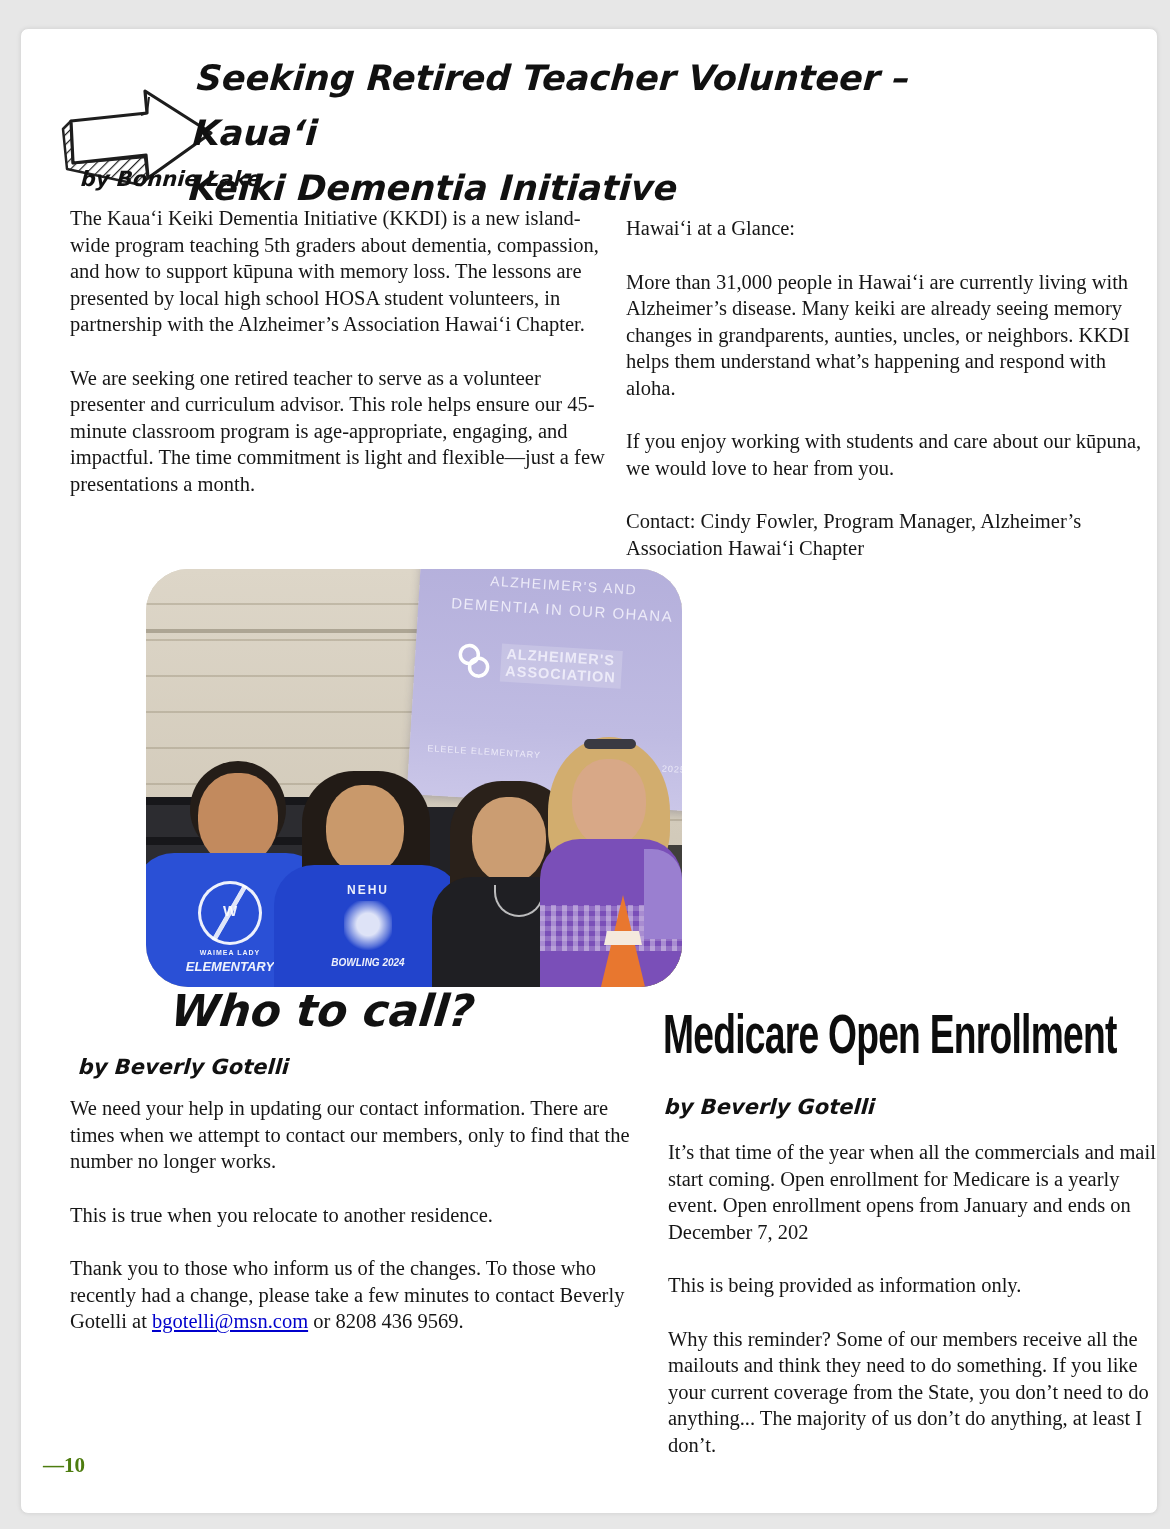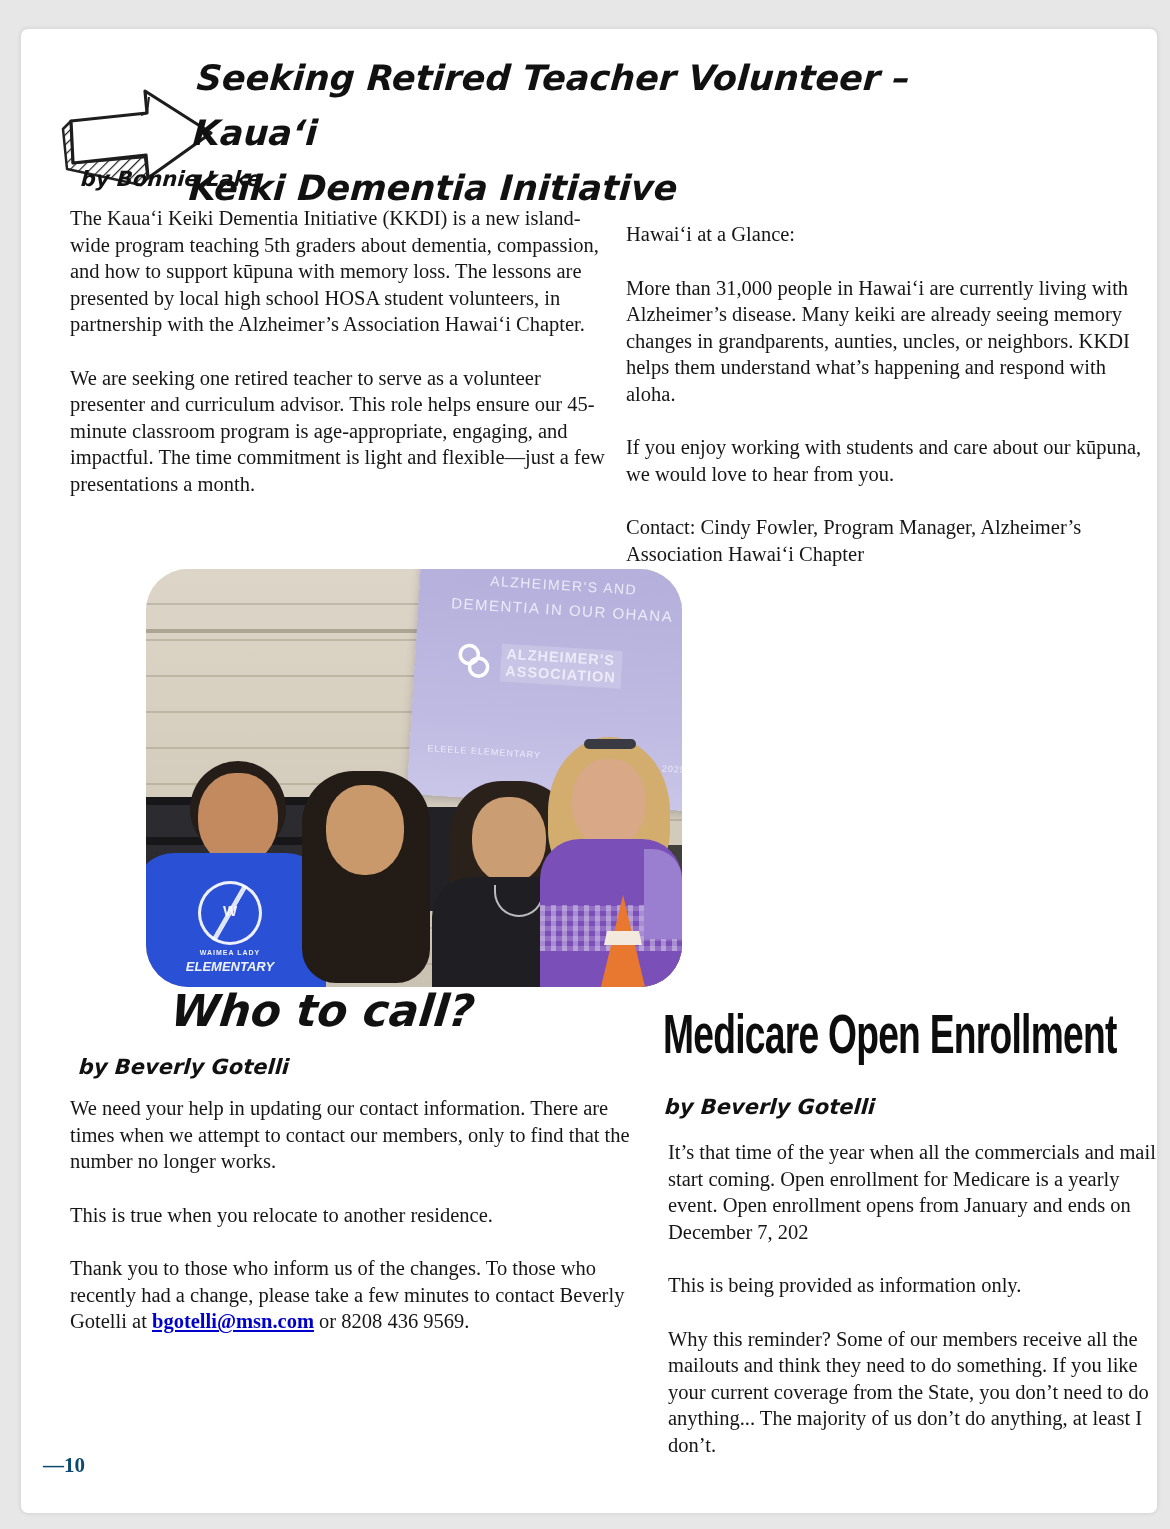--- a/index.html
+++ b/index.html
@@ -21,21 +21,21 @@
   .headline{left:172px;top:22px;width:780px;
     font-family:"DejaVu Sans", sans-serif;font-style:italic;font-weight:bold;
     font-size:35px;line-height:55px;transform:skewX(-4deg);letter-spacing:0px;color:#111;}
   .byline{font-family:"DejaVu Sans", sans-serif;font-style:italic;font-weight:bold;
     font-size:21px;color:#111;transform:skewX(-4deg);}
   .byline-1{left:60px;top:138px;}
   
   .copy{font-size:20.5px;line-height:26.5px;color:#161616;margin-left:27px;}
   .copy p{margin:0 0 27px 0;}
   .col-l1{left:22px;top:176px;width:548px;}
-  .col-r1{left:578px;top:192px;width:532px;}
+  .col-r1{left:578px;top:186px;width:532px;}
   
   .photo{left:125px;top:540px;width:536px;height:418px;border-radius:42px;
     overflow:hidden;background:#d8d1c2;}
   .ph-wall{left:0;top:0;width:536px;height:418px;
     background:
       repeating-linear-gradient(180deg, rgba(0,0,0,0) 0 34px, rgba(160,150,128,0.45) 34px 36px),
       linear-gradient(180deg,#ddd6c8 0%,#d3cbbb 60%,#c9c1b1 100%);}
   .ph-pipe{left:0;top:60px;width:320px;height:4px;background:#9a927f;opacity:.7;}
   .ph-screen{left:268px;top:-14px;width:288px;height:248px;
     background:linear-gradient(180deg,#b4afdb 0%,#bfbbe2 70%,#cac6e8 100%);
@@ -65,31 +65,31 @@
   .torso{border-radius:40px 40px 0 0;}
   .p-label{position:absolute;color:rgba(255,255,255,0.92);
     font-family:"Liberation Sans", sans-serif;font-weight:bold;text-align:center;width:100%;}
   
   .who-title{left:22px;top:956px;width:560px;text-align:center;
     font-family:"DejaVu Sans", sans-serif;font-style:italic;font-weight:bold;
     font-size:44px;transform:skewX(-6deg);color:#111;}
   .byline-2{left:58px;top:1026px;}
   .who-copy{left:22px;top:1066px;width:576px;}
   .who-copy p{margin:0 0 27px 0;}
-  a.email{color:#0000cc;text-decoration:underline;font-weight:bold;}
+  a.email{color:#0000cc;text-decoration:underline;}
   
   .medicare-title{left:642px;top:974px;width:480px;
     font-family:"Liberation Sans", sans-serif;font-weight:bold;
     font-size:49px;white-space:nowrap;letter-spacing:-1px;color:#0d0d0d;
     transform:scale(0.76,1.12);transform-origin:left top;}
   .byline-3{left:644px;top:1066px;}
   .med-copy{left:620px;top:1110px;width:500px;}
   .med-copy p{margin:0 0 27px 0;}
   
-  .pageno{left:22px;top:1424px;font-weight:bold;font-size:21px;color:#0c4a6e;}
+  .pageno{left:22px;top:1424px;font-weight:bold;font-size:21px;color:#4d7c0f;}
 </style>
 </head>
 <body>
 
 <div class="page">
 
   <div class="abs arrow-wrap">
     <svg width="170" height="125" viewBox="0 0 170 125">
       <defs>
         <pattern id="hatch" width="7" height="7" patternTransform="rotate(45)" patternUnits="userSpaceOnUse">
@@ -155,20 +155,25 @@
           <div class="p-label" style="top:18px;font-size:15px;">W</div>
         </div>
         <div class="p-label" style="top:96px;font-size:7px;letter-spacing:1px;">WAIMEA LADY</div>
         <div class="p-label" style="top:106px;font-size:13px;font-style:italic;">ELEMENTARY</div>
       </div>
     </div>
 
     <div class="abs" style="left:128px;top:202px;width:188px;height:216px;">
       <div class="abs hair" style="left:28px;top:0;width:128px;height:212px;background:#221b16;"></div>
       <div class="abs head" style="left:52px;top:14px;width:78px;height:90px;background:#c9996b;"></div>
+      <div class="abs torso" style="left:0;top:94px;width:188px;height:122px;background:#2244cc;">
+        <div class="p-label" style="top:18px;font-size:12px;letter-spacing:2px;">NEHU</div>
+        <div class="abs" style="left:70px;top:36px;width:48px;height:52px;background:radial-gradient(circle at 50% 45%, rgba(255,255,255,0.85) 0 30%, rgba(255,255,255,0.25) 60%, rgba(255,255,255,0) 70%);"></div>
+        <div class="p-label" style="top:92px;font-size:10px;font-style:italic;">BOWLING 2024</div>
+      </div>
     </div>
 
     <div class="abs" style="left:286px;top:212px;width:172px;height:206px;">
       <div class="abs hair" style="left:18px;top:0;width:122px;height:202px;background:#2a211a;"></div>
       <div class="abs head" style="left:40px;top:16px;width:74px;height:86px;background:#cb9d72;"></div>
       <div class="abs torso" style="left:0;top:96px;width:172px;height:110px;background:#1f1f23;">
         <div class="abs" style="left:62px;top:8px;width:46px;height:30px;border-left:2px solid rgba(255,255,255,0.7);border-right:2px solid rgba(255,255,255,0.7);border-bottom:2px solid rgba(255,255,255,0.7);border-radius:0 0 40px 40px;border-top:none;"></div>
         <div class="abs" style="left:148px;top:70px;width:18px;height:30px;background:#e9e4dc;border-radius:3px;"></div>
       </div>
     </div>

